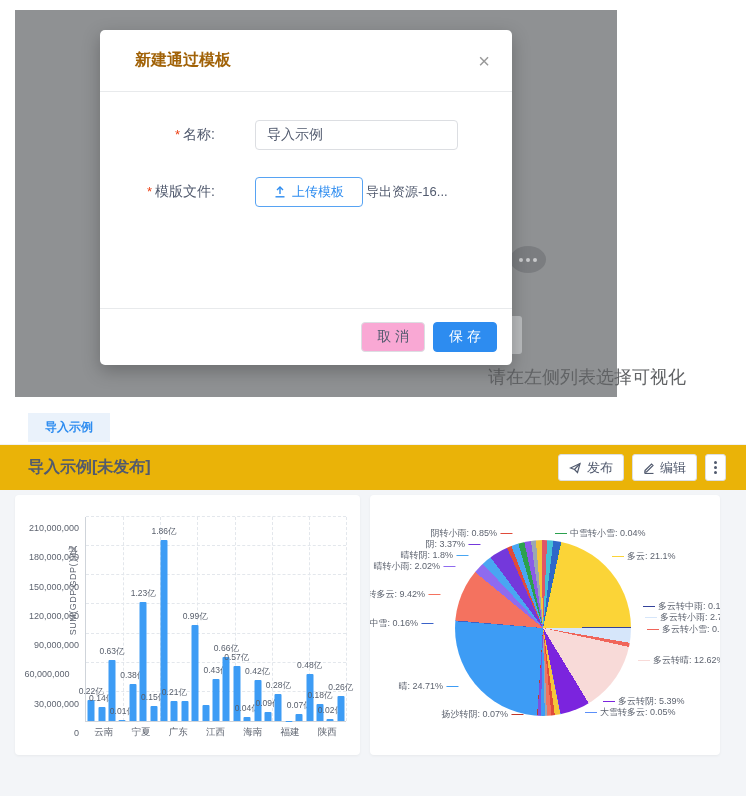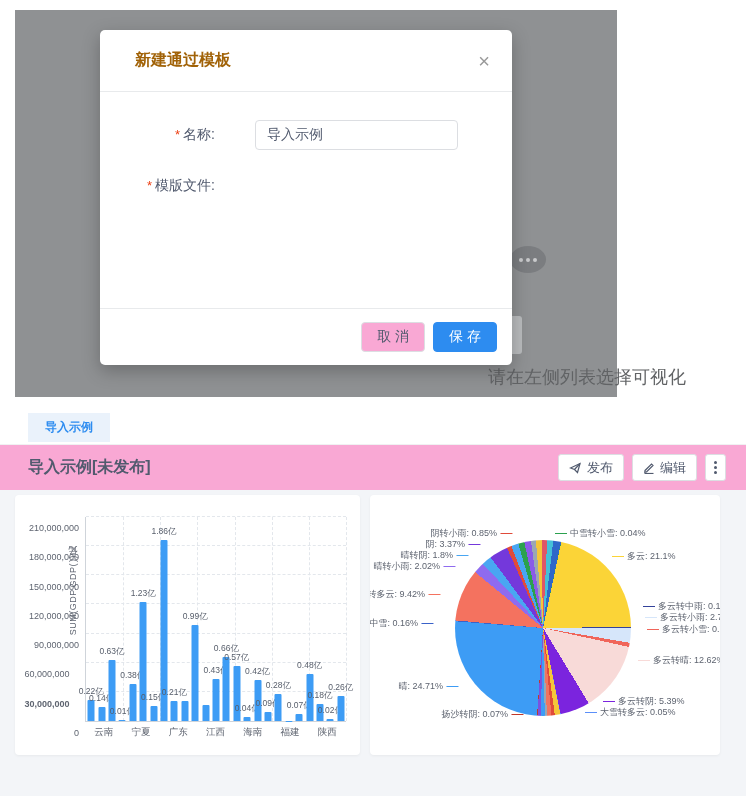--- a/index.html
+++ b/index.html
@@ -32,21 +32,21 @@
   .select-box { width:203px; height:30px; border:1px solid #dcdee2; border-radius:4px; padding:0 11px; font-size:14px; color:#c5c8ce; display:flex; align-items:center; justify-content:space-between; background:#fff; }
   .modal-footer { position:absolute; left:0; right:0; bottom:0; height:57px; border-top:1px solid #e8eaec; display:flex; align-items:center; justify-content:flex-end; padding:0 15px; gap:8px; }
   .btn { height:30px; padding:0 15px; border-radius:4px; font-size:14px; display:flex; align-items:center; justify-content:center; cursor:pointer; }
   .btn-default { background:#f9a8d4; border:1px solid #dcdee2; color:#515a6e; }
   .btn-primary { background:#2d8cf0; border:1px solid #2d8cf0; color:#fff; }
 
   
   .bottom-section { position:absolute; left:0; top:400px; width:746px; height:396px; }
   .tab-bar { height:45px; background:#fff; padding:13px 0 0 28px; border-bottom:1px solid #f0f1f2; }
   .tab { display:inline-block; background:#eaf2fb; color:#2d8cf0; font-size:12px; font-weight:bold; padding:6px 17px; }
-  .title-row { height:45px; background:#f9a8d4; display:flex; align-items:center; justify-content:space-between; padding:0 20px 0 28px; }
+  .title-row { height:45px; background:#eab308; display:flex; align-items:center; justify-content:space-between; padding:0 20px 0 28px; }
   .page-title { font-size:16px; font-weight:bold; color:#515a6e; }
   .action-btns { display:flex; gap:8px; }
   .abtn { height:27px; padding:0 10px; background:#fff; border:1px solid #dcdee2; border-radius:3px; font-size:13px; color:#515a6e; display:flex; align-items:center; gap:5px; cursor:pointer; }
   .abtn svg { display:block; }
   .more-dots { display:flex; flex-direction:column; gap:2px; align-items:center; }
   .more-dots i { width:3px; height:3px; border-radius:50%; background:#515a6e; }
   .content { height:306px; background:#f3f5f8; padding:5px 0 0 15px; display:flex; gap:10px; }
   .card { background:#fff; border-radius:4px; box-shadow:0 1px 3px rgba(0,0,0,.05); overflow:hidden; position:relative; }
   .card-bar { width:345px; height:260px; }
   .card-pie { width:350px; height:260px; }
@@ -89,20 +89,31 @@
     </div>
     <div class="modal-body">
       <div class="form-row">
         <div class="form-label"><span class="req">*</span><span>名称:</span></div>
         <div class="form-control">
           <div class="input-box">导入示例</div>
         </div>
       </div>
       <div class="form-row">
         <div class="form-label"><span class="req">*</span><span>模版文件:</span></div>
+        <div class="form-control">
+          <div class="upload-btn">
+            <svg width="12" height="12" viewBox="0 0 12 12" fill="none" stroke="#2d8cf0" stroke-width="1.4">
+                <path d="M6 8 V1.5"></path>
+                <path d="M3 4 L6 1 L9 4"></path>
+                <path d="M1.5 10.8 H10.5"></path>
+              </svg>
+            <span>上传模板</span>
+          </div>
+          <span class="file-name">导出资源-16...</span>
+        </div>
       </div>
     </div>
     <div class="modal-footer">
       <div class="btn btn-default">取 消</div>
       <div class="btn btn-primary">保 存</div>
     </div>
   </div>
   <div class="left-handle"></div>
 </div>
 
@@ -134,21 +145,21 @@
             <i></i>
           </span>
       </div>
     </div>
   </div>
   <div class="content">
     <div class="card card-bar">
       <div class="ylabel-rot" id="bar-ylabel">SUM(GDP.GDP(亿元))</div>
       <div id="bar-yticks">
           <div class="ytick" style="position: absolute; left: 0px; width: 64px; text-align: right; bottom: 22px; right: auto; transform: translateY(50%);">0</div>
-          <div class="ytick" style="position: absolute; left: 0px; width: 64px; text-align: center; bottom: 51.2857px; right: auto; transform: translateY(50%); font-weight: bold;">30,000,000</div>
+          <div class="ytick" style="position: absolute; left: 0px; width: 64px; text-align: right; bottom: 51.2857px; right: auto; transform: translateY(50%);">30,000,000</div>
           <div class="ytick" style="position: absolute; left: 0px; width: 64px; text-align: center; bottom: 80.5714px; right: auto; transform: translateY(50%);">60,000,000</div>
           <div class="ytick" style="position: absolute; left: 0px; width: 64px; text-align: right; bottom: 109.857px; right: auto; transform: translateY(50%);">90,000,000</div>
           <div class="ytick" style="position: absolute; left: 0px; width: 64px; text-align: right; bottom: 139.143px; right: auto; transform: translateY(50%);">120,000,000</div>
           <div class="ytick" style="position: absolute; left: 0px; width: 64px; text-align: right; bottom: 168.429px; right: auto; transform: translateY(50%);">150,000,000</div>
           <div class="ytick" style="position: absolute; left: 0px; width: 64px; text-align: right; bottom: 197.714px; right: auto; transform: translateY(50%);">180,000,000</div>
           <div class="ytick" style="position: absolute; left: 0px; width: 64px; text-align: right; bottom: 227px; right: auto; transform: translateY(50%);">210,000,000</div>
         </div>
       <div class="plot" id="bar-plot">
           <div class="gridline-h" style="bottom: 14.2857%;"></div>
           <div class="gridline-h" style="bottom: 28.5714%;"></div>

